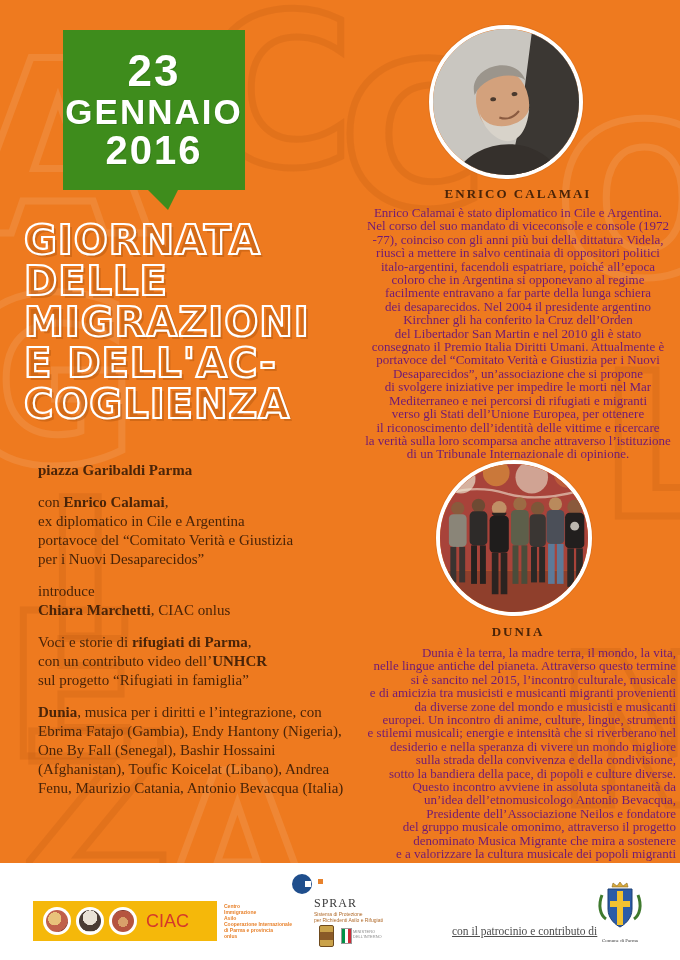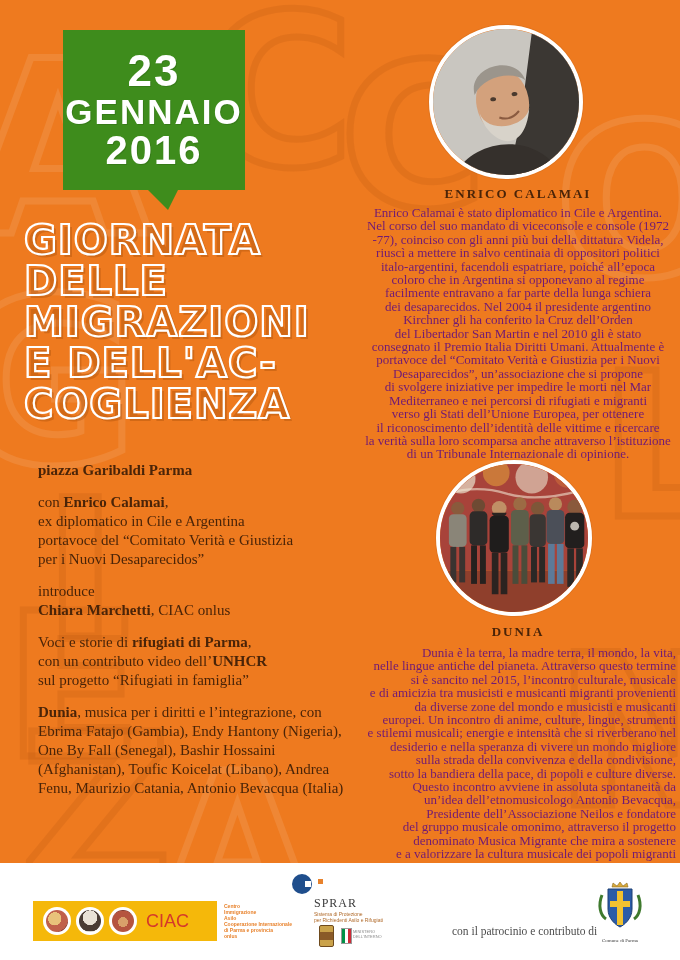--- a/index.html
+++ b/index.html
@@ -61,21 +61,21 @@
               font-size:12px;letter-spacing:1px;color:#3a3a3a;}
   .sprar-sub{position:absolute;left:314px;top:48px;font-size:5px;line-height:6px;color:#b06a2a;
              white-space:pre-line;font-family:"Liberation Sans",sans-serif;}
   .emblem{position:absolute;left:319px;top:62px;width:13px;height:20px;
           background:linear-gradient(180deg,#caa24a 0 30%,#8a5a28 31% 70%,#caa24a 71%);
           border:1px solid #6e4a1d;border-radius:2px;}
   .flag{position:absolute;left:341px;top:65px;width:9px;height:14px;display:flex;border:0.5px solid #999;}
   .flag i{flex:1;} .fg{background:#009246;} .fw{background:#fff;} .fr{background:#CE2B37;}
   .ministero{position:absolute;left:353px;top:66px;font-size:4px;line-height:5px;color:#8a8a8a;
              font-family:"Liberation Sans",sans-serif;white-space:pre-line;}
-  .patrocinio{position:absolute;left:452px;top:62px;font-size:11.5px;color:#4d4d4d;}
+  .patrocinio{position:absolute;left:452px;top:62px;font-size:11.5px;color:#4d4d4d;text-decoration:underline;}
   .comune{position:absolute;left:594px;top:18px;width:52px;text-align:center;}
   .comune-name{font-size:5px;color:#3a3a3a;margin-top:1px;font-family:"Liberation Serif",serif;}
 </style>
 </head>
 <body>
 
 <div class="poster">
 
   <span class="wm" style="left:-35px;top:10px;font-size:240px;">A</span>
   <span class="wm dark" style="left:200px;top:-30px;font-size:210px;">C</span>

